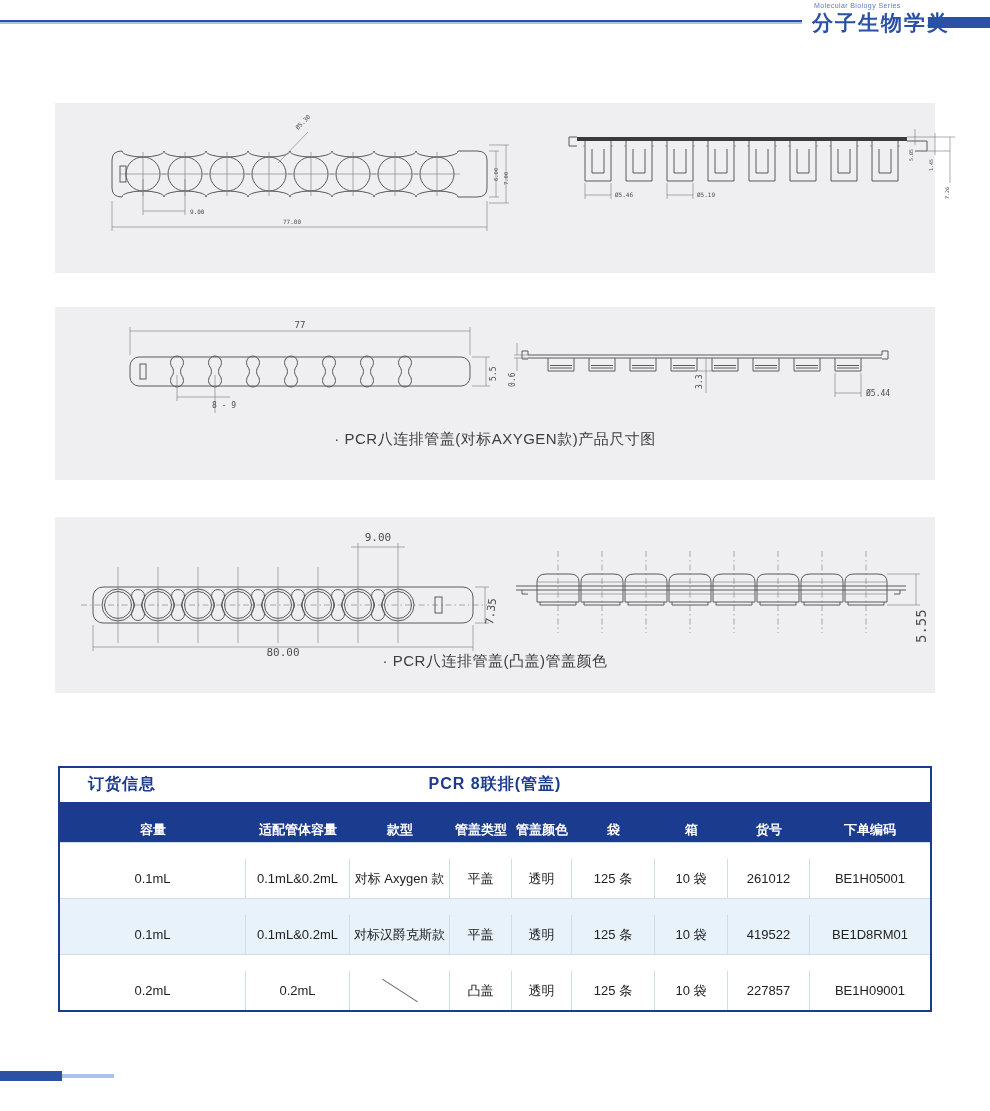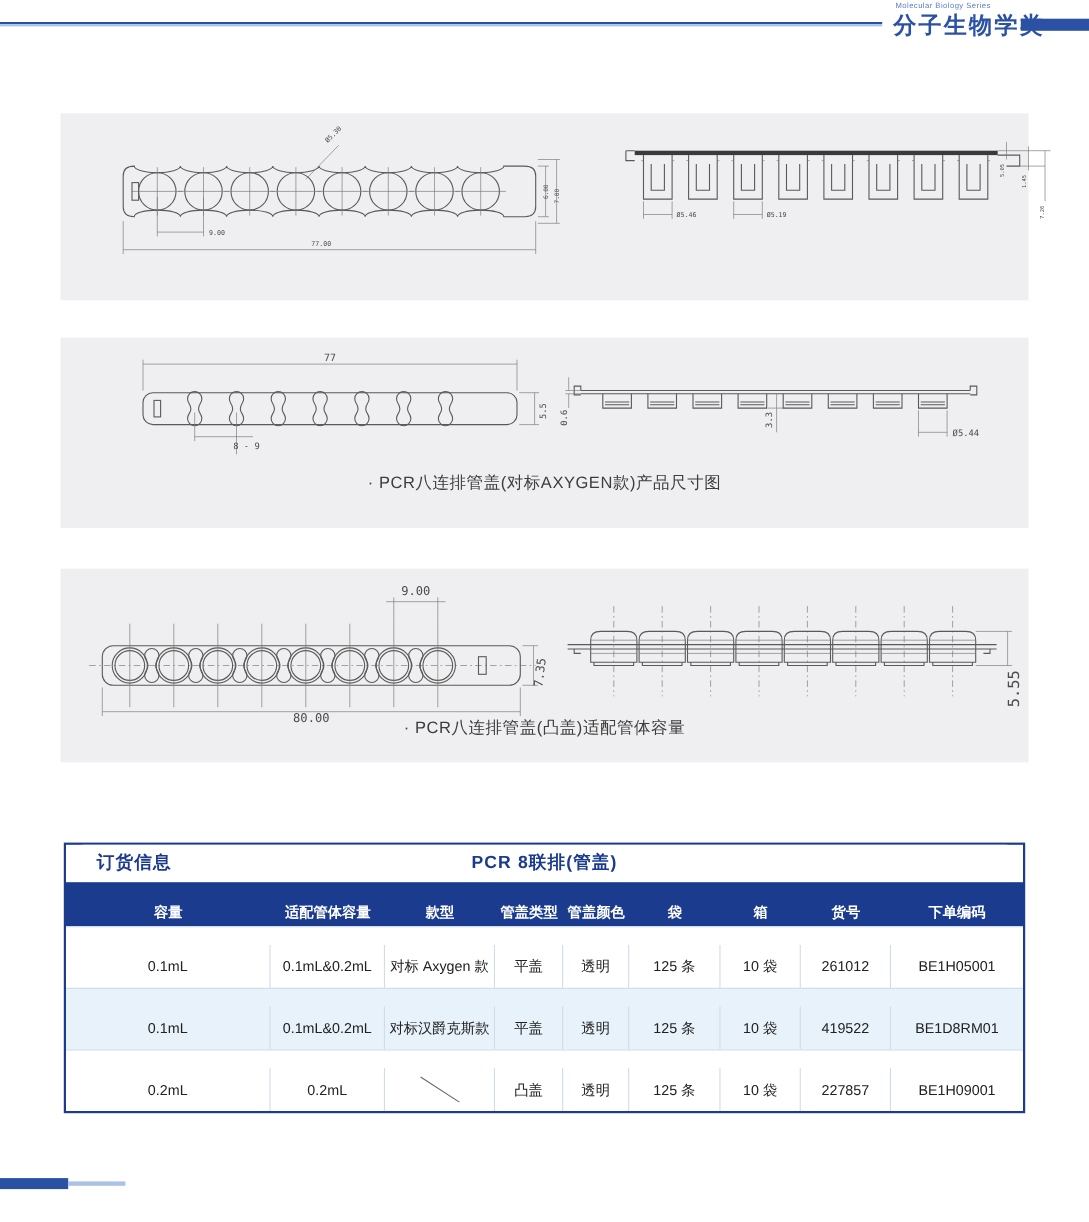--- a/index.html
+++ b/index.html
@@ -23,21 +23,21 @@
   #panel2 .caption { top:123px; }
   #panel3 .caption { top:135px; }
   svg { position:absolute; overflow:visible; }
   .ln { stroke:#5a5a5a; stroke-width:1; fill:none; }
   .thin { stroke:#777; stroke-width:.6; fill:none; }
   .dash { stroke:#777; stroke-width:.6; fill:none; stroke-dasharray:6 3 1.5 3; }
   .dimtxt { font-family:"DejaVu Sans Mono",monospace; fill:#4c4c4c; }
 
   
   .order-table { position:absolute; left:58px; top:766px; width:874px; border:2px solid #1b3b8f; background:#fff; }
-  .tbl-title { position:relative; height:34px; background:#fff; border-bottom:3px solid #fff;border-radius:16px; }
+  .tbl-title { position:relative; height:34px; background:#fff; border-bottom:3px solid #fff; }
   .tbl-title .left { position:absolute; left:28px; top:6px; font-size:16px; font-weight:bold; color:#1b3b8f; letter-spacing:1px; }
   .tbl-title .right { position:absolute; left:0; top:6px; width:100%; text-align:center; font-size:16px; font-weight:bold; color:#1b3b8f; letter-spacing:1px; }
   .grid-row { display:grid; grid-template-columns:186px 104px 100px 62px 60px 83px 73px 82px 1fr; }
   .tbl-head { background:#1b3b8f; height:40px; }
   .tbl-head .cell { color:#fff; font-weight:bold; font-size:13px; border-right:none; }
   .cell { display:flex; align-items:center; justify-content:center; font-size:13px; color:#222;margin-top:16px; }
   .data-row { height:56px; border-top:1px solid #cfdcea; }
   .data-row .cell { border-right:1px solid #cfdcea; }
   .data-row .cell:last-child { border-right:none; }
   .row-alt { background:#e8f2fa; }
@@ -290,21 +290,21 @@
       <use href="#cap" x="280" y="55"></use>
       <use href="#cap" x="324" y="55"></use>
       <use href="#cap" x="368" y="55"></use>
 
     <g class="thin">
         <path d="M389,43 H422 M389,74 H422 M418,43 V74"></path>
       </g>
     <text class="dimtxt" x="428" y="112" font-size="14" transform="rotate(-90 428 112)">5.55</text>
   </svg>
 
-  <div class="caption">· PCR八连排管盖(凸盖)适配管体容量</div>
+  <div class="caption">· PCR八连排管盖(凸盖)管盖颜色</div>
 </div>
 
 <div class="order-table">
 
   <div class="tbl-title">
     <span class="left">订货信息</span>
     <span class="right">PCR 8联排(管盖)</span>
   </div>
 
   <div class="grid-row tbl-head">

